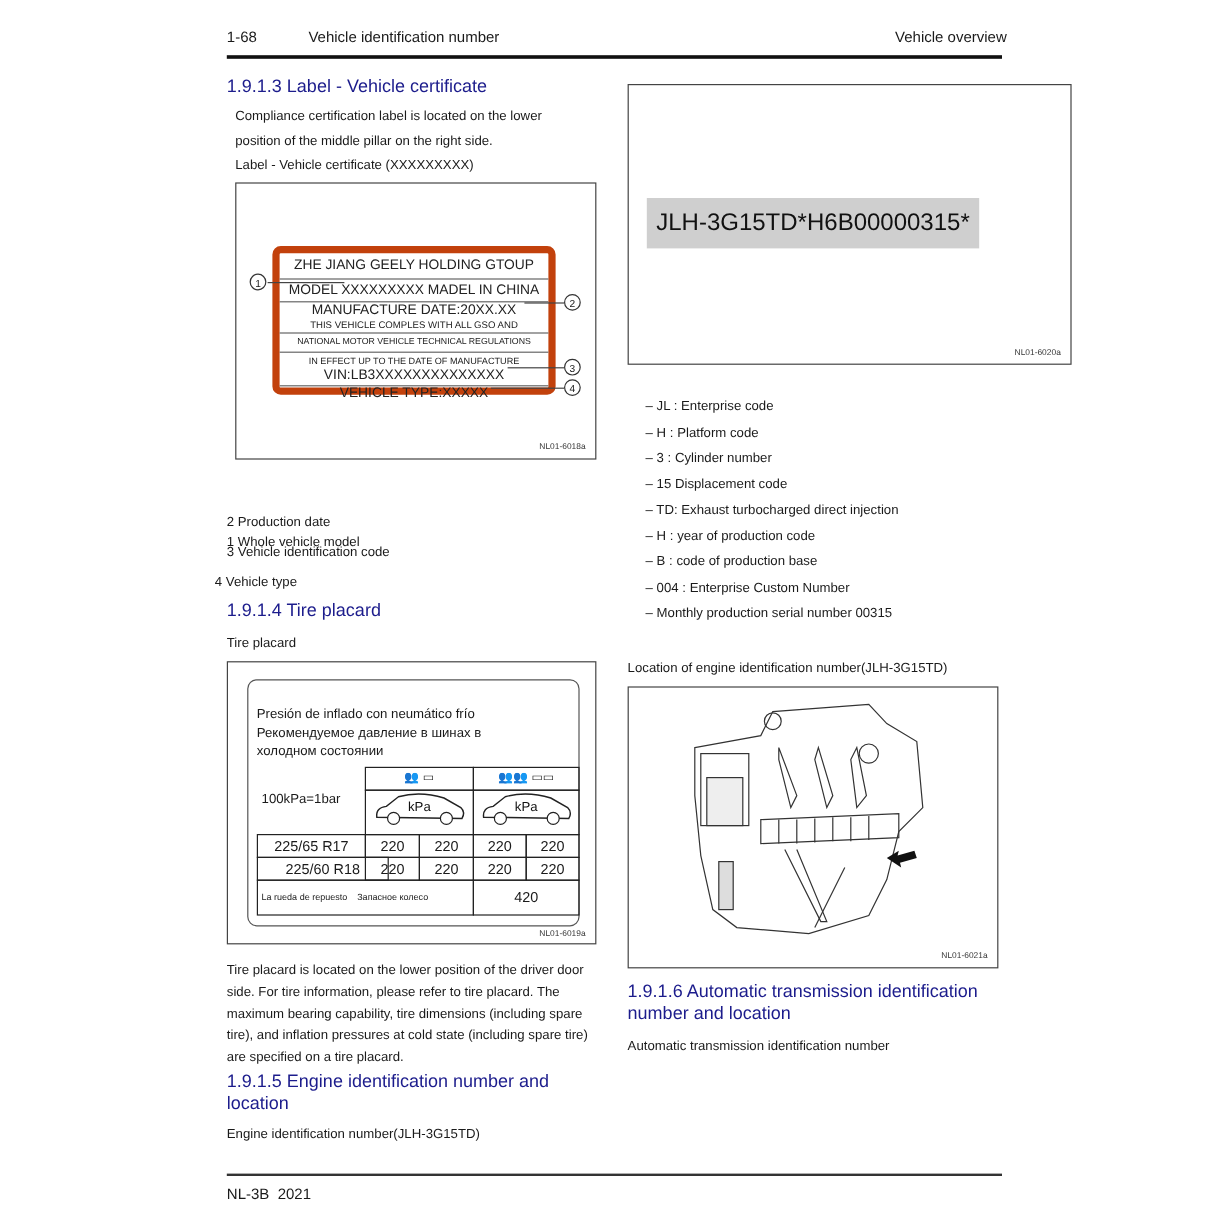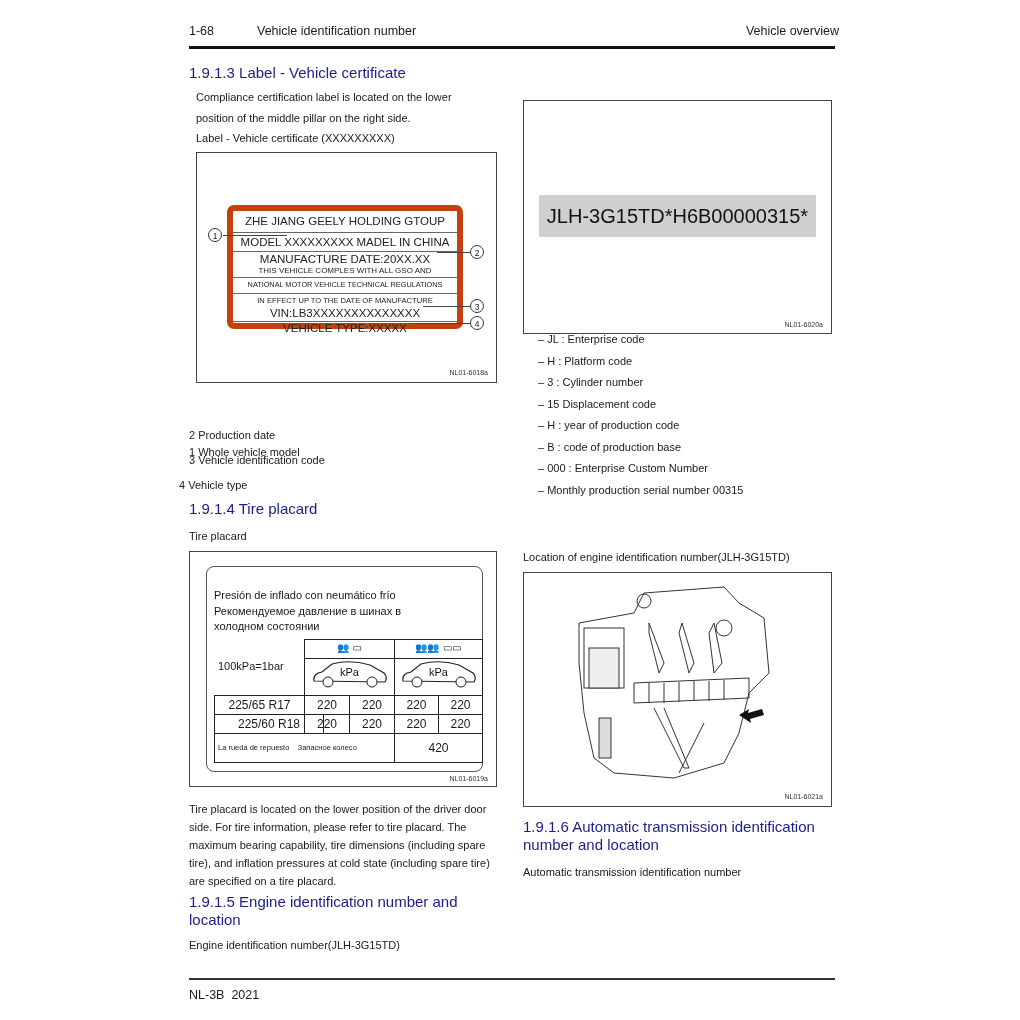--- a/index.html
+++ b/index.html
@@ -130,33 +130,34 @@
   <div>tire), and inflation pressures at cold state (including spare tire)</div>
   <div>are specified on a tire placard.</div>
 </div>
 
 <div class="abs h2" style="left:189px; top:893px;">
   <div>1.9.1.5 Engine identification number and</div>
   <div>location</div>
 </div>
 <div class="abs p" style="left:189px; top:938px;">Engine identification number(JLH-3G15TD)</div>
 
-<div class="abs fig" style="left:523px; top:100px; width:309px; height:234px;">
+<div class="abs fig" style="left:523px; top:70px; width:370px; height:234px;">
   <div class="vinbar">JLH-3G15TD*H6B00000315*</div>
   <div class="figcode" style="bottom:5px;">NL01-6020a</div>
 </div>
 
 <div class="abs list" style="left:538px; top:332px;">
   <div style="height:21.5px;">– JL : Enterprise code</div>
   <div style="height:21.5px;">– H  :  Platform code</div>
   <div style="height:21.5px;">– 3  :  Cylinder number</div>
   <div style="height:21.5px;">– 15 Displacement code</div>
+  <div style="height:21.5px;">–  TD: Exhaust turbocharged direct injection</div>
   <div style="height:21.5px;">– H  :  year of production code</div>
   <div style="height:21.5px;">– B  :  code of production base</div>
-  <div style="height:21.5px;">– 000  :  Enterprise Custom Number</div>
+  <div style="height:21.5px;">– 004  :  Enterprise Custom Number</div>
   <div style="height:21.5px;">– Monthly production serial number 00315</div>
 </div>
 
 <div class="abs p" style="left:523px; top:550px;">Location of engine identification number(JLH-3G15TD)</div>
 
 <div class="abs fig" style="left:523px; top:572px; width:309px; height:235px;">
   <svg width="306" height="232" viewBox="0 0 306 232">
     <g fill="none" stroke="#333" stroke-width="1">
       <path d="M55 50 L110 40 L120 20 L200 14 L215 30 L240 45 L245 100 L225 120 L215 160 L200 190 L150 205 L90 200 L70 185 L60 140 L55 90 Z"></path>
       <rect x="60" y="55" width="40" height="60"></rect>

